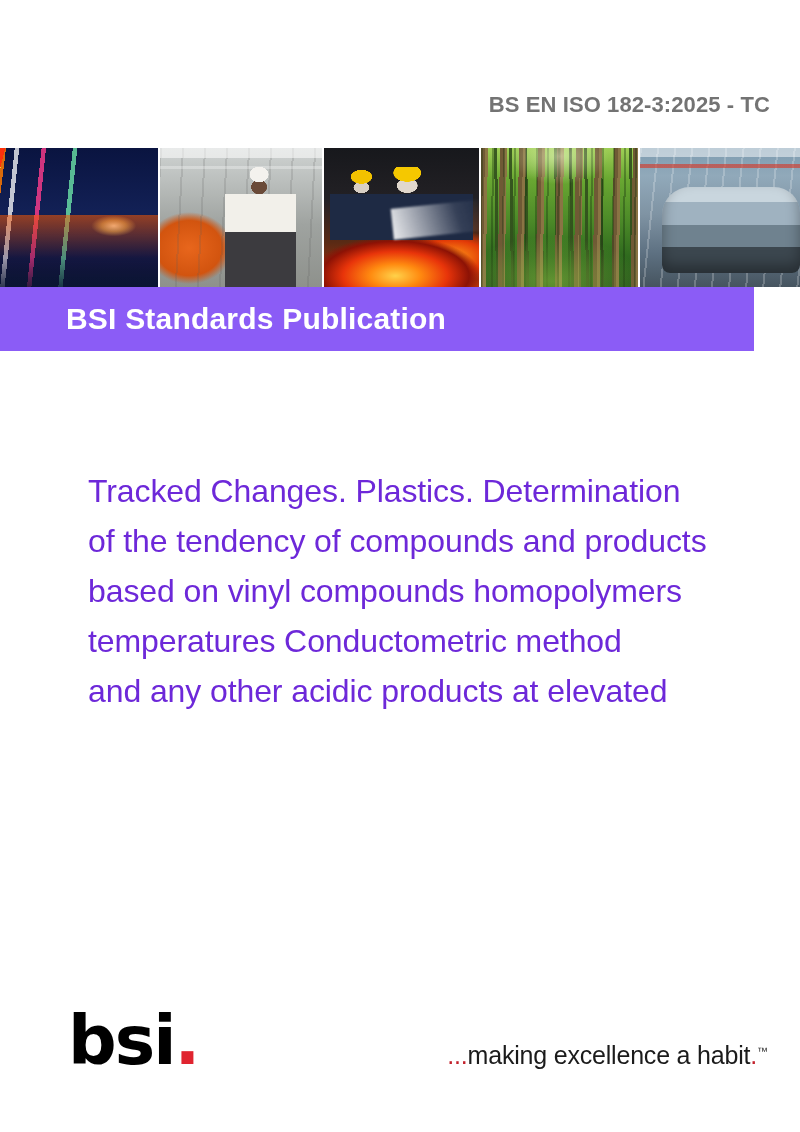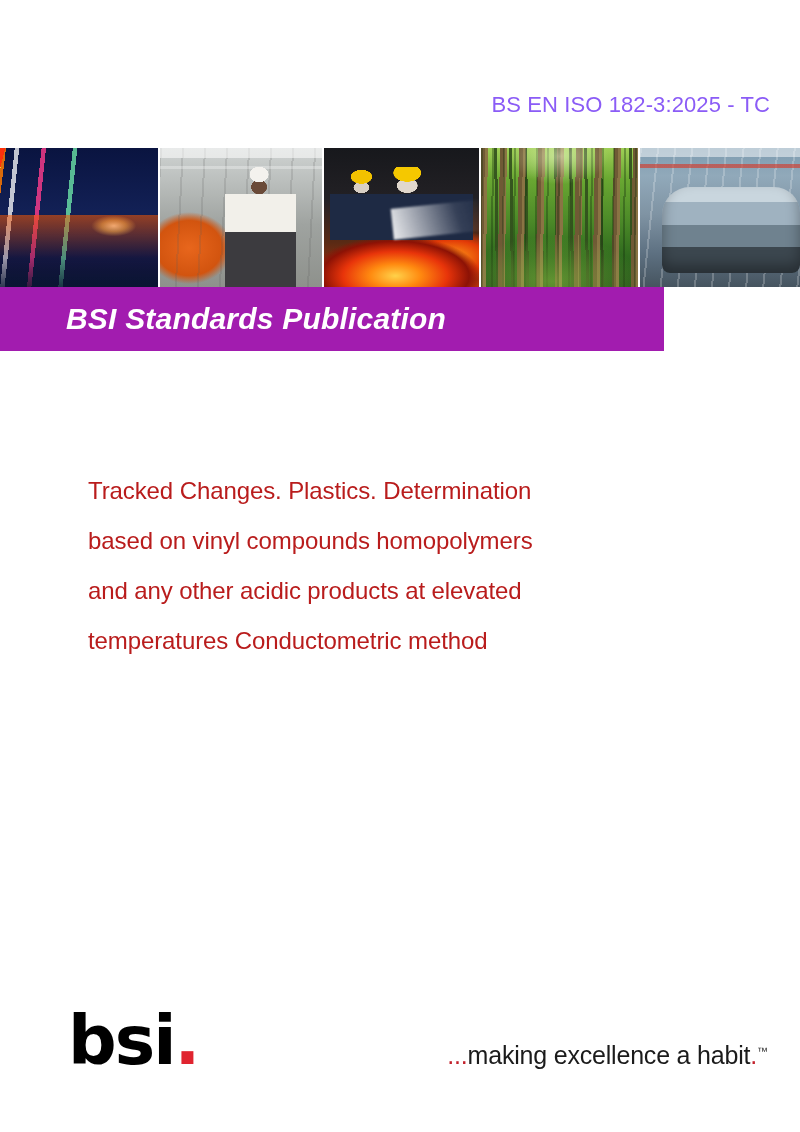--- a/index.html
+++ b/index.html
@@ -20,23 +20,23 @@
     inset: 0;
     background: #ffffff;
   }
 
   
   .doc-ref {
     position: absolute;
     top: 92px;
     right: 30px;
     font-size: 22px;
-    font-weight: 400;
+    font-weight: 700;
     letter-spacing: 0.1px;
-    color: #8b5cf6;
+    color: #737373;
     text-align: right;
     white-space: nowrap;
   }
 
   
   .photo-strip {
     position: absolute;
     top: 148px;
     left: 0;
     width: 800px;
@@ -205,24 +205,23 @@
       radial-gradient(ellipse 46px 16px at 58% 16%, #dfe9ef 0 60%, transparent 64%);
     border-radius: 28px 26px 8px 8px;
     box-shadow: inset 0 -8px 14px rgba(0,0,0,0.35);
   }
 
   
   .red-banner {
     position: absolute;
     top: 287px;
     left: 0;
-    width: 664px;
+    width: 754px;
     height: 64px;
-    background: #a21caf;
-    font-style: italic;
+    background: #8b5cf6;
   }
   .red-banner-text {
     position: absolute;
     left: 66px;
     top: 50%;
     transform: translateY(-50%);
     color: #ffffff;
     font-size: 30px;
     font-weight: 600;
     letter-spacing: 0.2px;
@@ -230,23 +229,23 @@
   }
 
   
   .title-block {
     position: absolute;
     top: 466px;
     left: 88px;
     width: 672px;
   }
   .title-line {
-    font-size: 24px;
+    font-size: 32px;
     line-height: 50px;
-    color: #b91c1c;
+    color: #6d28d9;
     font-weight: 400;
     letter-spacing: -0.1px;
     white-space: nowrap;
   }
 
   
   .bsi-logo {
     position: absolute;
     left: 68px;
     top: 1004px;
@@ -295,22 +294,23 @@
     <div class="panel panel-forest"></div>
     <div class="panel panel-car"></div>
   </div>
 
   <div class="red-banner">
     <div class="red-banner-text">BSI Standards Publication</div>
   </div>
 
   <div class="title-block">
     <div class="title-line">Tracked Changes. Plastics. Determination</div>
+    <div class="title-line">of the tendency of compounds and products</div>
     <div class="title-line">based on vinyl compounds homopolymers</div>
+    <div class="title-line">temperatures Conductometric method</div>
     <div class="title-line">and any other acidic products at elevated</div>
-    <div class="title-line">temperatures Conductometric method</div>
   </div>
 
   <div class="bsi-logo"><span>bsi</span><span class="dot">.</span></div>
 
   <div class="tagline"><span class="lead-dots">...</span><span>making excellence a habit</span><span class="end-dot">.</span><span class="tm">™</span></div>
 
 </div>
 
 </body></html>

